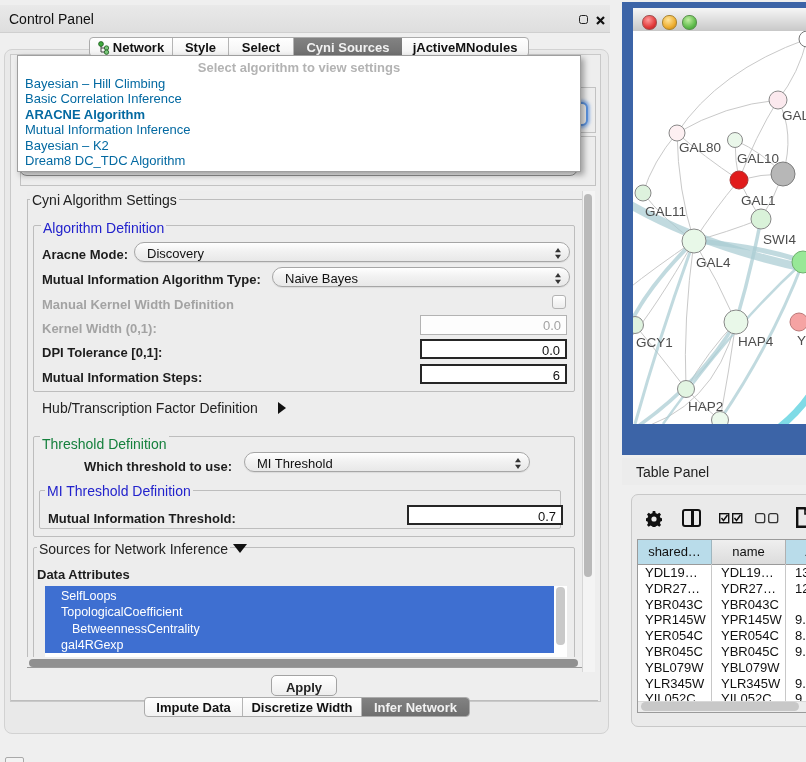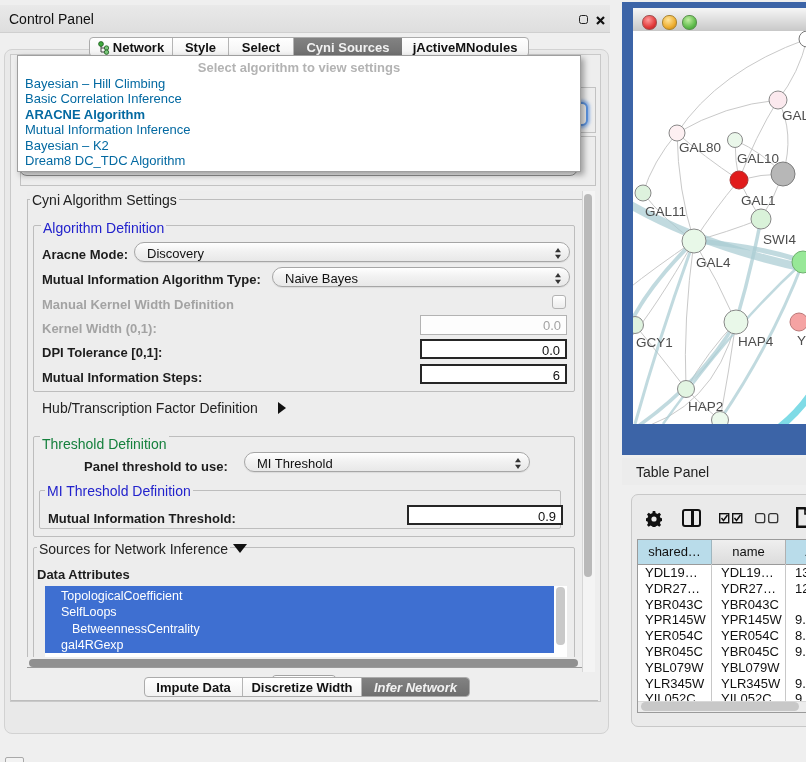--- a/index.html
+++ b/index.html
@@ -100,68 +100,68 @@
       </div>
 
     <div class="abs" style="left:15px;top:209px;font-size:14px;color:#222;">Hub/Transcription Factor Definition</div>
     <svg class="abs" style="left:250px;top:211px;" width="10" height="12" viewBox="0 0 10 12">
         <path d="M1 0 L9 6 L1 12 Z" fill="#111"></path>
       </svg>
 
     <div class="group" style="left:6px;top:245px;width:540px;height:99px;"></div>
     <div class="gtitle" style="left:13px;top:239px;color:#15803d;margin-top:6px;">Threshold Definition</div>
 
-    <div class="abs lbl" style="left:57px;top:268px;">Panel threshold to use:</div>
+    <div class="abs lbl" style="left:57px;top:268px;">Which threshold to use:</div>
     <div class="combo" style="left:217px;top:261px;width:284px;height:18px;">
       <span class="ct">MI Threshold</span>
       <svg class="stepper" viewBox="0 0 7 13">
           <path d="M3.5 0 L7 5 L0 5 Z" fill="#333"></path>
           <path d="M3.5 13 L7 8 L0 8 Z" fill="#333"></path>
         </svg>
     </div>
 
     <div class="group" style="left:12px;top:299px;width:520px;height:37px;"></div>
     <div class="gtitle" style="left:18px;top:292px;color:#2222cc;">MI Threshold Definition</div>
     <div class="abs lbl" style="left:21px;top:320px;">Mutual Information Threshold:</div>
     <div class="field" style="left:380px;top:314px;width:152px;height:16px;">
-        <span class="v">0.9</span>
+        <span class="v">0.7</span>
       </div>
 
     <div class="group" style="left:6px;top:356px;width:540px;height:200px;"></div>
     <div class="gtitle" style="left:10px;top:350px;color:#222;text-align:right;">Sources for Network Inference</div>
     <svg class="abs" style="left:206px;top:353px;" width="14" height="9" viewBox="0 0 14 9">
         <path d="M0 0 L14 0 L7 9 Z" fill="#111"></path>
       </svg>
     <div class="abs lbl" style="left:10px;top:376px;">Data Attributes</div>
 
     <div class="abs" style="left:18px;top:395px;width:522px;height:71px;background:#ffffff;"></div>
     <div class="abs" style="left:18px;top:395px;width:509px;height:65px;background:#3e6fd1;color:#fff;font-size:12.5px;line-height:16.3px;padding-top:2px;">
+      <div style="margin-left:16px;">SelfLoops</div>
       <div style="margin-left:16px;">TopologicalCoefficient</div>
-      <div style="margin-left:16px;">SelfLoops</div>
       <div style="margin-left:27px;">BetweennessCentrality</div>
       <div style="margin-left:16px;">gal4RGexp</div>
     </div>
     <div class="abs" style="left:529px;top:396px;width:9px;height:58px;background:#c9c9c9;border-radius:4px;"></div>
   </div>
   <div class="abs" style="left:27px;top:662px;width:567px;height:1px;background:#9a9a9a;"></div>
 
   <div class="abs" style="left:582px;top:186px;width:12px;height:481px;background:#f4f4f4;border-left:1px solid #d6d6d6;"></div>
   <div class="abs" style="left:584px;top:189px;width:8px;height:383px;background:#b9b9b9;border-radius:4px;"></div>
 
   <div class="abs" style="left:29px;top:654px;width:549px;height:8px;background:#909090;border-radius:4px;"></div>
 
   <div class="abs" style="left:271px;top:670px;width:64px;height:19px;border:1px solid #a3a3a3;border-radius:5px;background:linear-gradient(#ffffff,#ededed);text-align:center;">
     <span style="font-size:13px;font-weight:bold;color:#222;position:relative;top:2px;">Apply</span>
   </div>
 
   <div class="abs" style="left:11px;top:695px;width:587px;height:1px;background:#bdbdbd;"></div>
-  <div class="abs" id="bottabs" style="left:144px;top:672px;height:18px;width:324px;border:1px solid #ababab;border-radius:4px;background:linear-gradient(#ffffff,#f2f2f2);display:flex;overflow:hidden;">
+  <div class="abs" id="bottabs" style="left:144px;top:692px;height:18px;width:324px;border:1px solid #ababab;border-radius:4px;background:linear-gradient(#ffffff,#f2f2f2);display:flex;overflow:hidden;">
     <div style="width:97px;border-right:1px solid #b5b5b5;display:flex;align-items:center;justify-content:center;font-size:13px;font-weight:bold;color:#111;">Impute Data</div>
     <div style="width:118px;border-right:1px solid #b5b5b5;display:flex;align-items:center;justify-content:center;font-size:13px;font-weight:bold;color:#111;">Discretize Width</div>
-    <div style="flex:1;display:flex;align-items:center;justify-content:center;font-size:13px;font-weight:bold;color:#f2f2f2;background:linear-gradient(#828282,#6f6f6f);font-style:italic;">Infer Network</div>
+    <div style="flex:1;display:flex;align-items:center;justify-content:center;font-size:13px;font-weight:bold;color:#f2f2f2;background:linear-gradient(#828282,#6f6f6f);">Infer Network</div>
   </div>
 </div>
 
 <div class="abs" id="popup" style="left:17px;top:55px;width:562px;height:115px;background:#ffffff;border:1px solid #9f9f9f;box-shadow:3px 3px 6px rgba(0,0,0,0.35);">
   <div style="text-align:center;font-size:13px;font-weight:bold;color:#b3b3b3;margin-top:4px;">Select algorithm to view settings</div>
   <div style="font-size:13px;color:#0369a1;margin:1px 0 0 7px;line-height:15.4px;">
     Bayesian – Hill Climbing<br>
     Basic Correlation Inference<br>
     <b>ARACNE Algorithm</b><br>
     Mutual Information Inference<br>

